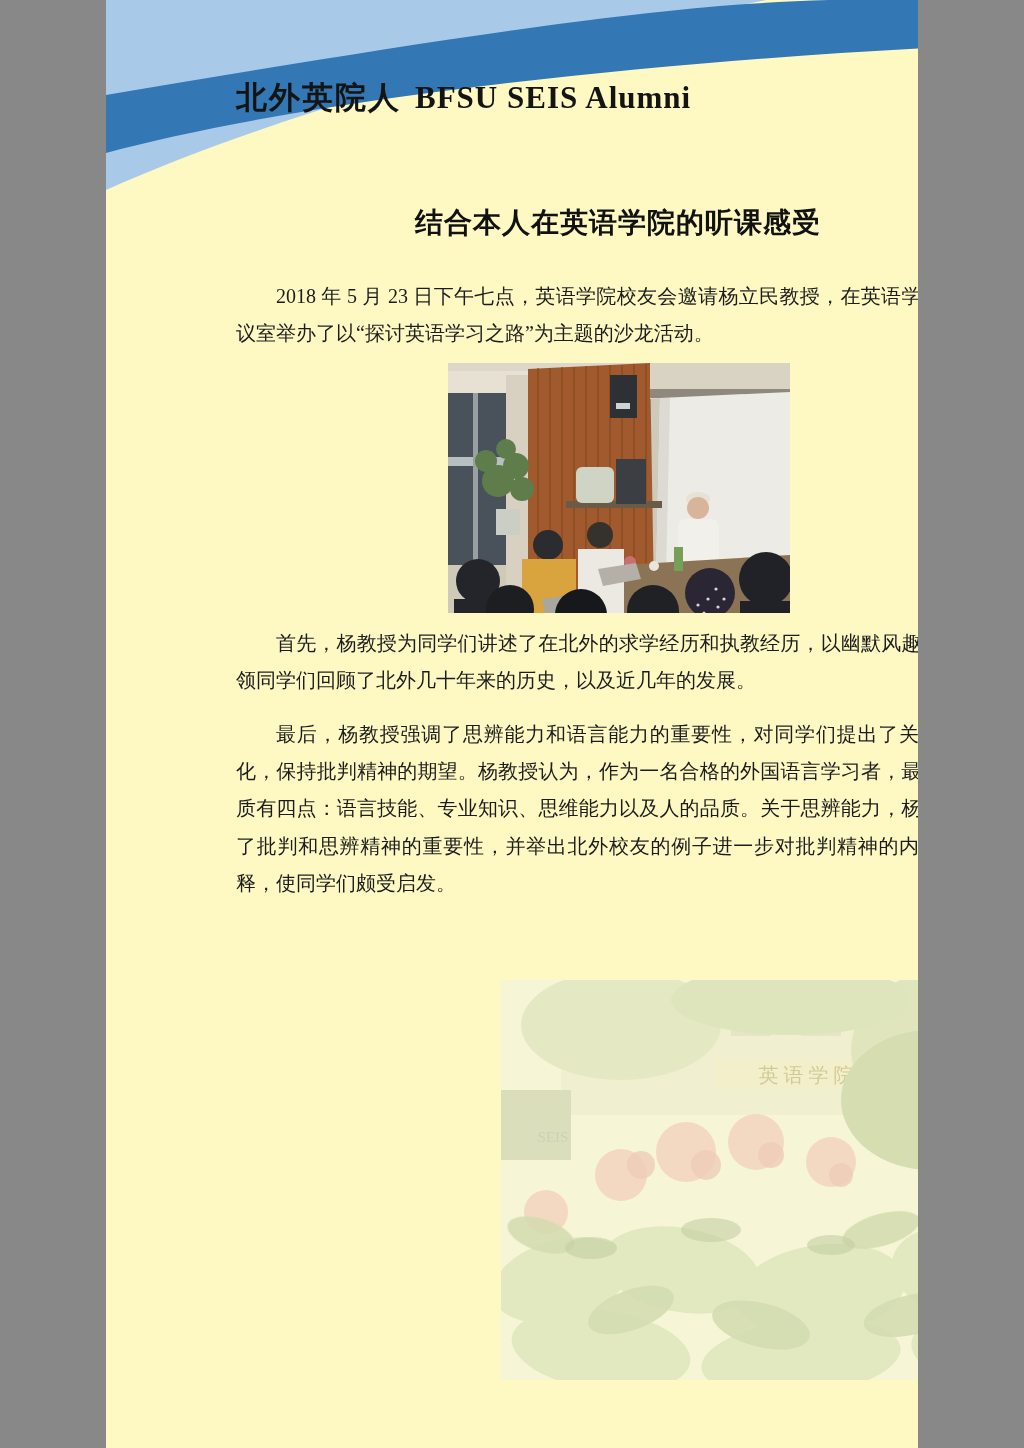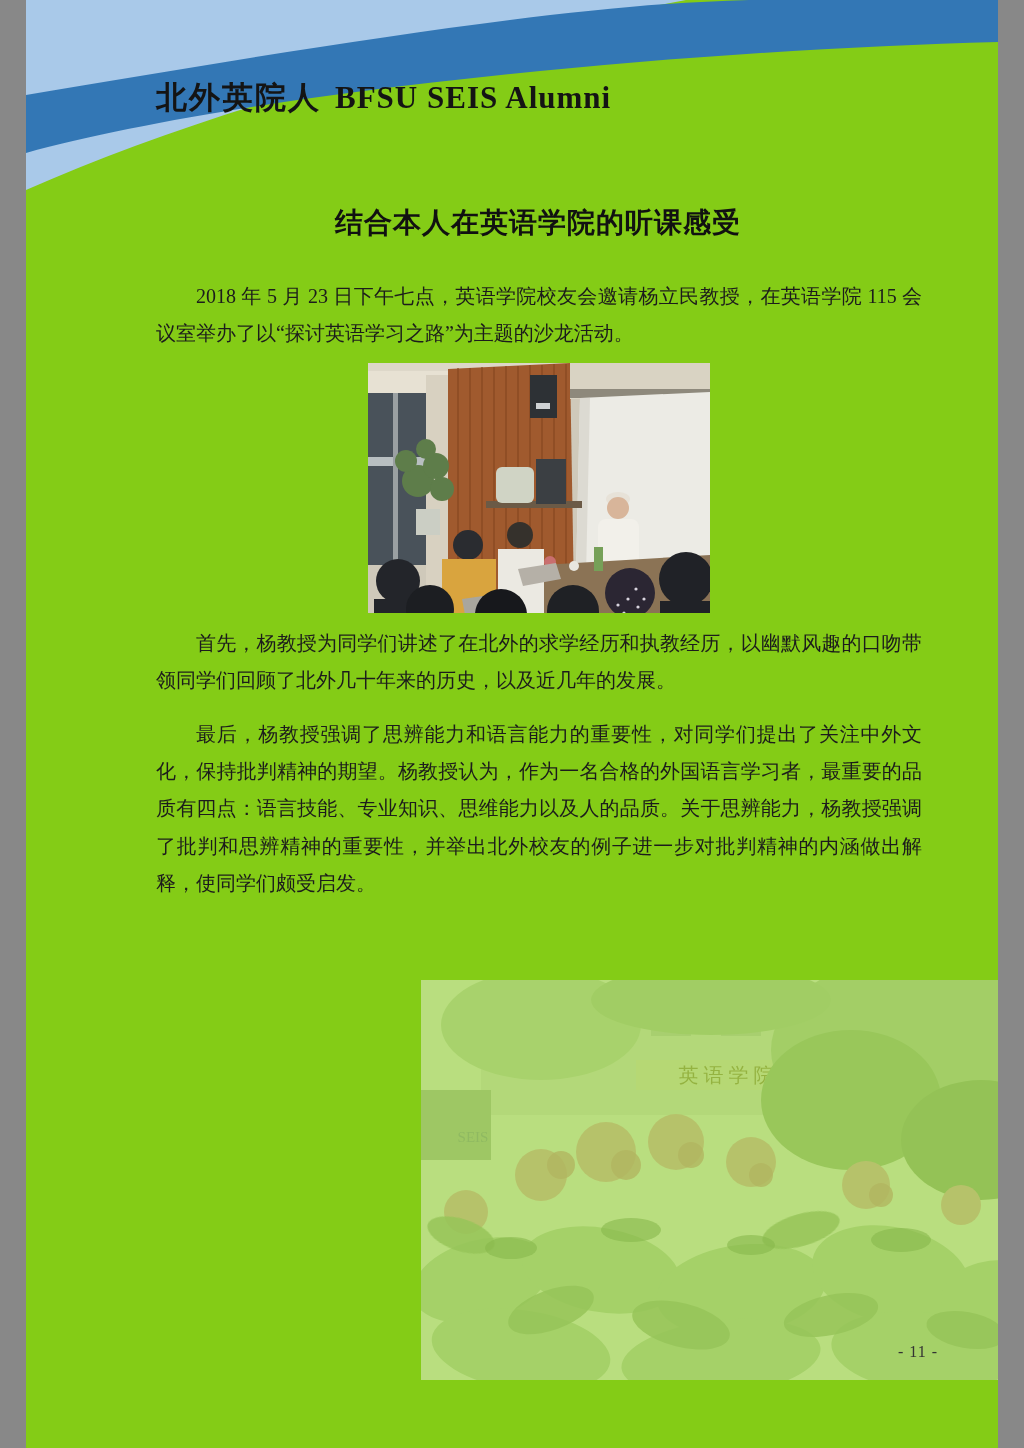--- a/index.html
+++ b/index.html
@@ -1,20 +1,20 @@
 <!DOCTYPE html>
 <html><head>
 <meta charset="utf-8">
 <style>
   html,body{margin:0;padding:0;background:#888;}
   .page{
     position:relative;
-    width:972px;height:1448px;
+    width:812px;height:1448px;
     margin:0 auto;
-    background:#84cc16;
+    background:#fef9c3;
     overflow:hidden;
     font-family:"Liberation Serif","DejaVu Serif",serif;
     color:#1c1c1c;
   }
   .header-deco{position:absolute;top:0;left:0;z-index:1;}
   .logo{
     position:absolute;top:79px;left:130px;z-index:3;
     font-weight:700;font-size:31px;line-height:1.2;
     color:#141414;letter-spacing:1px;white-space:nowrap;
   }

